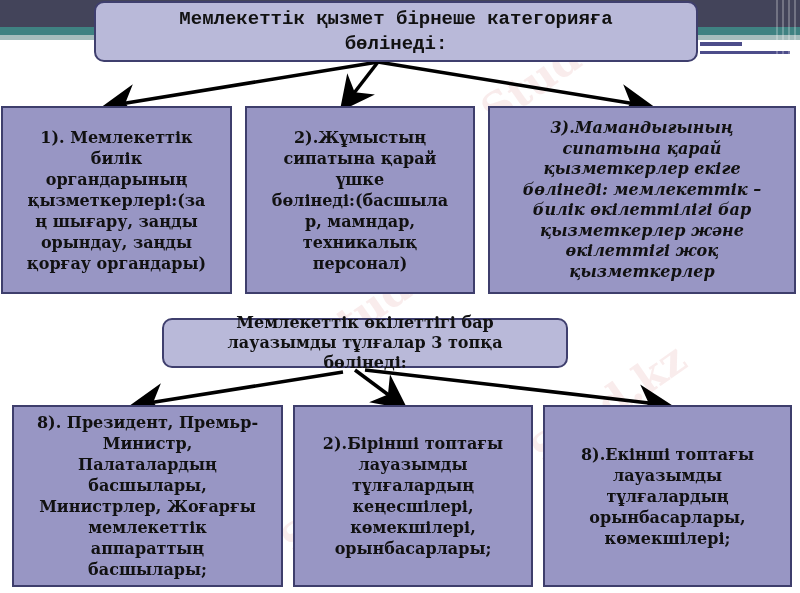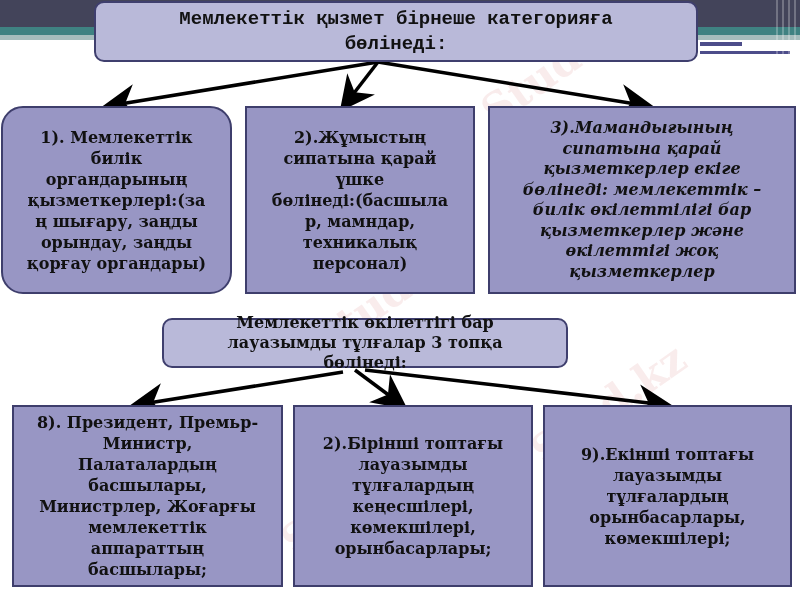--- a/index.html
+++ b/index.html
@@ -22,21 +22,21 @@
     font-weight:bold; color:#111; box-sizing:border-box;
   }
   .h1 { left:94px; top:1px; width:604px; height:61px; font-size:19px; line-height:25px; padding:0 40px;font-family:Liberation Mono, monospace; }
   .h2 { left:162px; top:318px; width:406px; height:50px; font-size:16px; line-height:20px; padding:4px 30px; overflow:visible; }
 
   .box {
     position:absolute; background:#9896c4; border:2px solid #3e3e6c; box-sizing:border-box;
     display:flex; align-items:center; justify-content:center; text-align:center;
     font-weight:bold; color:#111; font-size:16px; line-height:21px; padding:0 6px; overflow:visible;
   }
-  .b1 { left:1px; top:106px; width:231px; height:188px;border-radius:22px; }
+  .b1 { left:1px; top:106px; width:231px; height:188px; }
   .b2 { left:245px; top:106px; width:230px; height:188px; }
   .b3 { left:488px; top:106px; width:308px; height:188px; line-height:20.5px;font-style:italic; }
   .b4 { left:12px; top:405px; width:271px; height:182px; }
   .b5 { left:293px; top:405px; width:240px; height:182px; }
   .b6 { left:543px; top:405px; width:249px; height:182px; }
   .box span, .header span { white-space:pre-line; }
 
   svg.arrows { position:absolute; left:0; top:0; width:800px; height:593px; pointer-events:none; }
   .watermark { position:absolute; font-size:42px; color:rgba(220,150,150,0.18); transform:rotate(-35deg); font-weight:bold; pointer-events:none; }
 </style>
@@ -123,18 +123,18 @@
 </div>
 <div class="box b5">
   <span>2).Бірінші топтағы
 лауазымды
 тұлғалардың
 кеңесшілері,
 көмекшілері,
 орынбасарлары;</span>
 </div>
 <div class="box b6">
-  <span>9).Екінші топтағы
+  <span>8).Екінші топтағы
 лауазымды
 тұлғалардың
 орынбасарлары,
 көмекшілері;</span>
 </div>
 
 </body></html>

